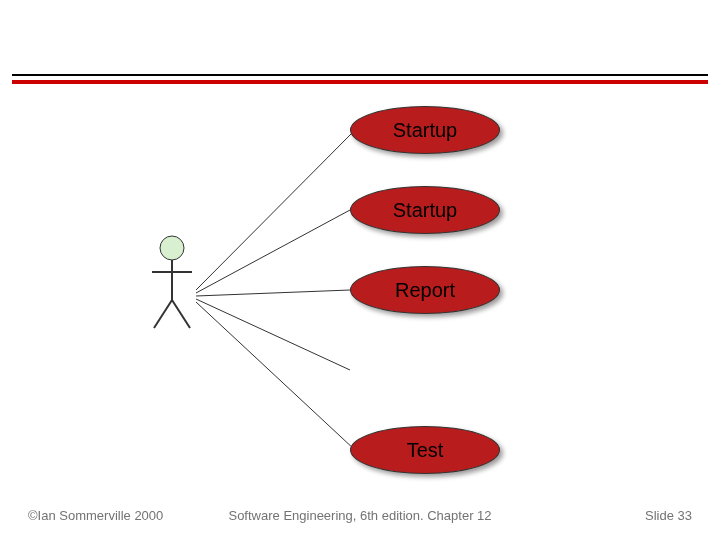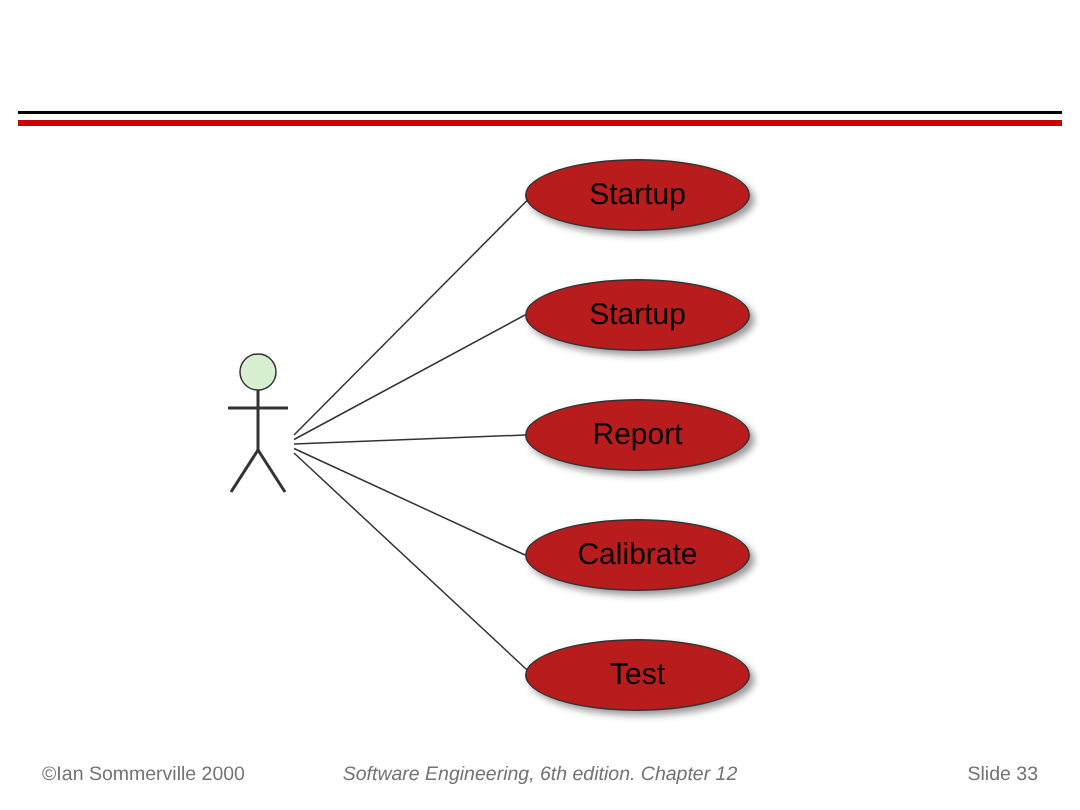--- a/index.html
+++ b/index.html
@@ -15,21 +15,21 @@
     width: 150px; height: 48px;
     border: 1px solid #333;
     border-radius: 50%;
     background: #b91c1c;
     box-shadow: 3px 3px 5px rgba(0,0,0,0.4);
     display: flex; align-items: center; justify-content: center;
     font-size: 20px; color: #000;
   }
   .footer { position: absolute; bottom: 12px; left: 0; right: 0; height: 20px; font-size: 13px; color: #737373; }
   .footer .fl { position: absolute; left: 28px; }
-  .footer .fc { position: absolute; left: 0; right: 0; text-align: center; font-style: italic; }
+  .footer .fc { position: absolute; left: 0; right: 0; text-align: center; }
   .footer .fr { position: absolute; right: 28px; margin-left: 34px; }
   svg.lines { position: absolute; top: 0; left: 0; }
 </style>
 </head>
 <body>
 
 <div class="slide">
 
   <div class="title-underline-black"></div>
   <div class="title-underline-red"></div>
@@ -55,23 +55,20 @@
 
     <div class="usecase" style="left:210px; top:6px;">
         <span>Startup</span>
       </div>
     <div class="usecase" style="left:210px; top:86px;">
         <span>Startup</span>
       </div>
     <div class="usecase" style="left:210px; top:166px;">
         <span>Report</span>
       </div>
-    <div class="usecase" style="left:210px; top:246px;">
-        <span>Calibrate</span>
-      </div>
     <div class="usecase" style="left:210px; top:326px;">
         <span>Test</span>
       </div>
 
   </div>
 
   <div class="footer">
     <div class="fl">©Ian Sommerville 2000</div>
     <div class="fc">Software Engineering, 6th edition. Chapter 12</div>
     <div class="fr">Slide 33</div>

